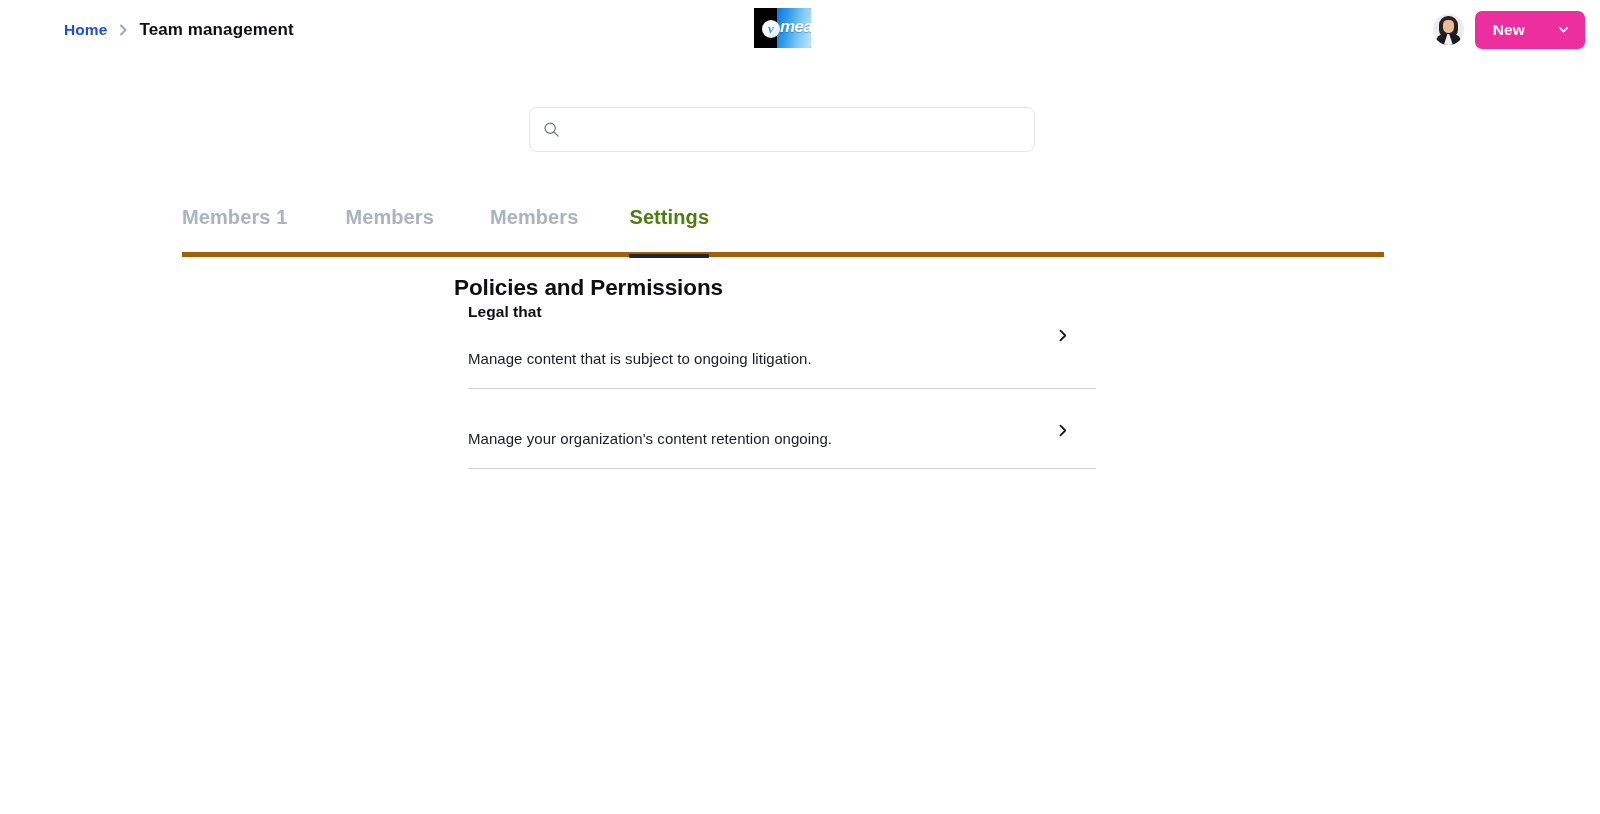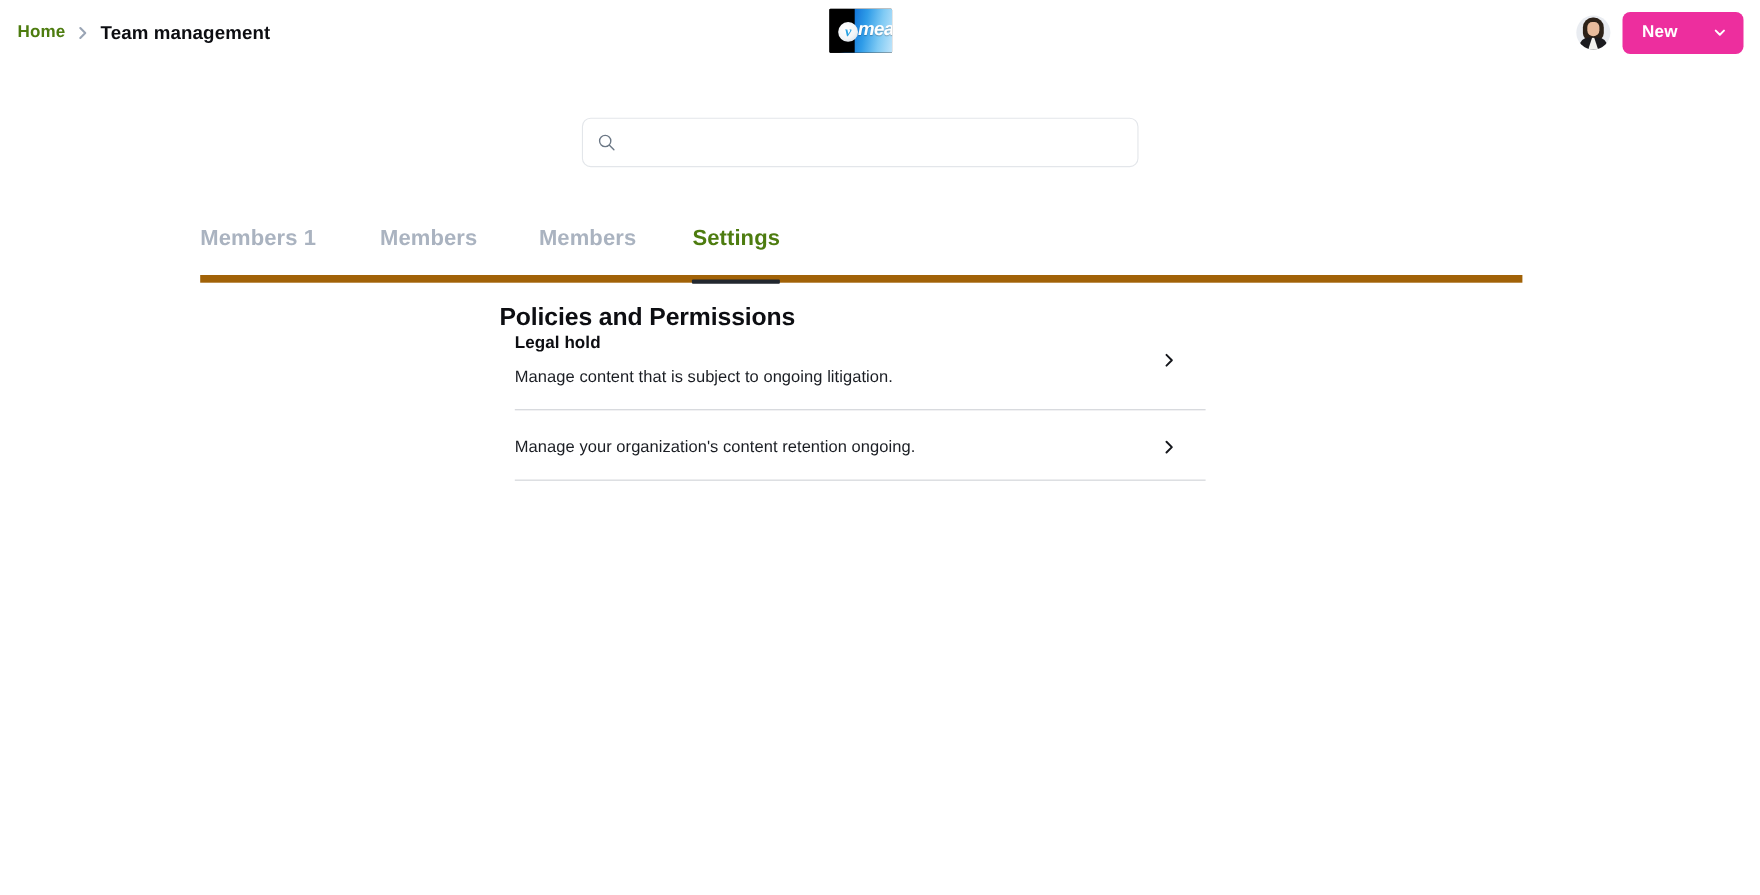--- a/index.html
+++ b/index.html
@@ -25,24 +25,25 @@
     left: 16px;
     top: 19px;
     display: flex;
     align-items: center;
     gap: 9px;
     height: 22px;
   }
   .crumb-home {
     font-size: 15.5px;
     font-weight: 700;
-    color: #4d7c0f;
+    color: #1d4ed8;
     letter-spacing: 0.1px;
     line-height: 22px;
     cursor: pointer;
+    margin-left: 48px;
   }
   .crumb-sep {
     display: inline-flex;
     align-items: center;
     color: #9aa5b5;
   }
   .crumb-current {
     font-size: 17px;
     font-weight: 700;
     color: #0d0e12;
@@ -201,21 +202,21 @@
   }
   .search-input::placeholder { color: #9aa5b5; }
 
   
   .tabs {
     position: absolute;
     left: 182px;
     top: 205px;
     width: 1202px;
     height: 52px;
-    border-bottom: 7px solid #a16207;
+    border-bottom: 5px solid #a16207;
     display: flex;
     align-items: flex-start;
   }
   .tab {
     height: 52px;
     display: flex;
     align-items: flex-start;
     padding-top: 1px;
     font-size: 20px;
     font-weight: 700;
@@ -275,20 +276,21 @@
     color: #0d0e12;
     line-height: 19px;
     letter-spacing: 0.05px;
   }
   .policy-desc {
     font-size: 15px;
     font-weight: 400;
     color: #1a1d23;
     line-height: 19px;
     letter-spacing: 0.05px;
+    margin-top: 16px;
   }
   .policy-chev {
     display: inline-flex;
     align-items: center;
     justify-content: center;
     color: #15171c;
     width: 20px;
     flex: none;
     margin-right: 24px;
   }
@@ -358,21 +360,21 @@
   <button class="tab is-active">Settings</button>
 </div>
 
 <div class="panel">
   <div class="panel-title">Policies and Permissions</div>
 
   <div class="policy-list">
 
     <div class="policy-row">
       <div class="policy-texts">
-        <div class="policy-name">Legal hold</div>
+        <div class="policy-name">Legal that</div>
         <div class="policy-desc">Manage content that is subject to ongoing litigation.</div>
       </div>
       <span class="policy-chev">
         <svg width="15" height="15" viewBox="0 0 16 16" fill="none" aria-hidden="true">
           <path d="M5.8 2.8 L11 8 L5.8 13.2" stroke="currentColor" stroke-width="1.9" stroke-linecap="round" stroke-linejoin="round"></path>
         </svg>
       </span>
     </div>
 
     <div class="policy-row">

